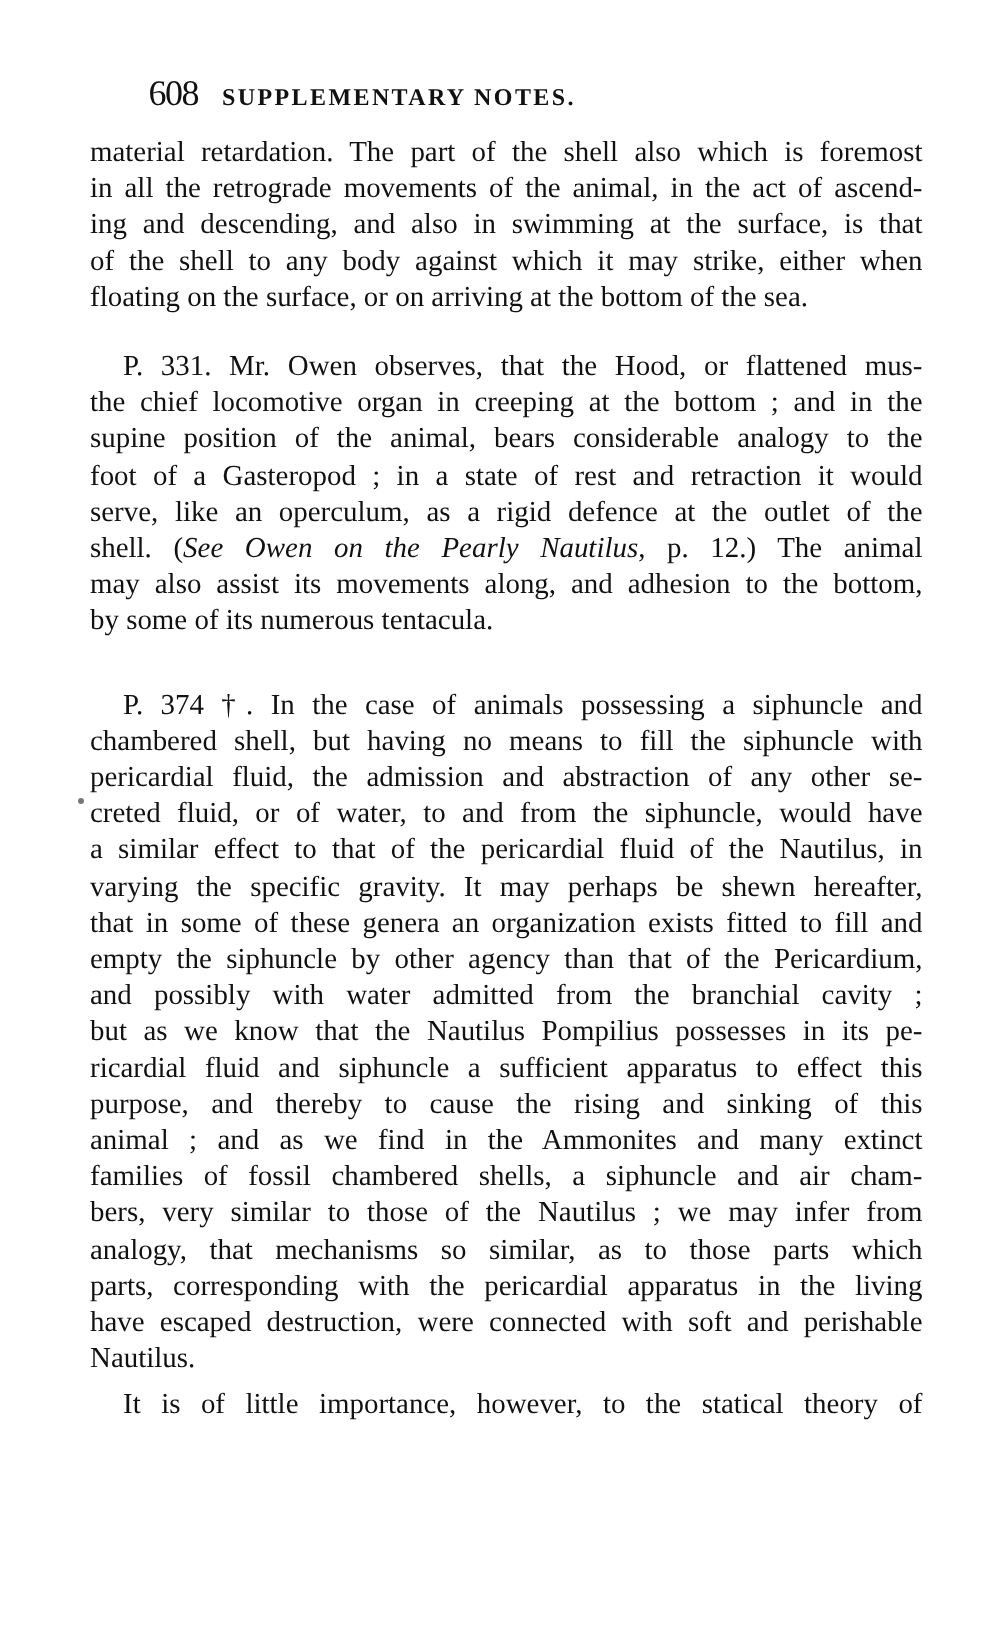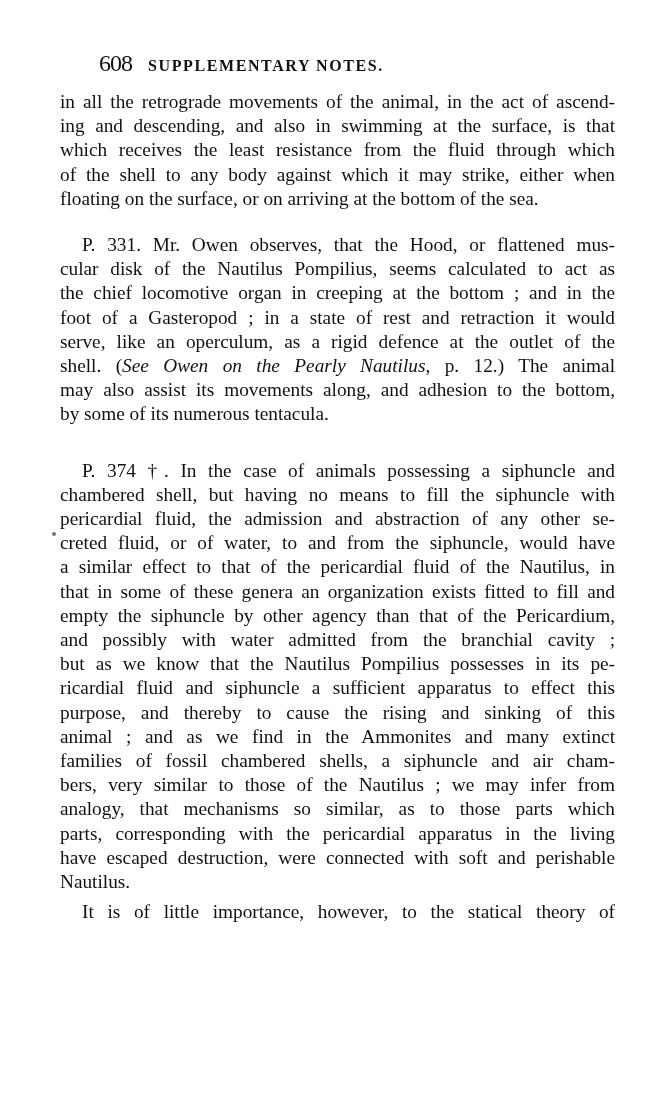--- a/index.html
+++ b/index.html
@@ -23,44 +23,45 @@
 </head>
 <body>
 
 <div class="page">
   <div class="running-head">
     <span class="page-number">608</span>
     <span class="head-title">SUPPLEMENTARY NOTES.</span>
   </div>
 
   <p class="para p1">
+    <span class="line">material retardation.   The part of the shell also which is foremost</span>
     <span class="line">in all the retrograde movements of the animal, in the act of ascend-</span>
     <span class="line">ing and descending, and also in swimming at the surface, is that</span>
-    <span class="line">which receives the least resistance from the fluid through which</span>
     <span class="line">of the shell to any body against which it may strike, either when</span>
     <span class="line last">floating on the surface, or on arriving at the bottom of the sea.</span>
   </p>
 
   <p class="para p2">
     <span class="line indent">P. 331.   Mr. Owen observes, that the Hood, or flattened mus-</span>
-    <span class="line">cular disk of the Nautilus Pompilius, seems calculated to act as</span>
     <span class="line">the chief locomotive organ in creeping at the bottom ;  and in the</span>
+    <span class="line">supine position of the animal, bears considerable analogy to the</span>
     <span class="line">foot of a Gasteropod ;  in a state of rest and retraction it would</span>
     <span class="line">serve, like an operculum, as a rigid defence at the outlet of the</span>
     <span class="line"><span>shell.  (</span><i>See Owen on the Pearly Nautilus</i><span>, p. 12.)   The animal</span></span>
     <span class="line">may also assist its movements along, and adhesion to the bottom,</span>
     <span class="line last">by some of its numerous tentacula.</span>
   </p>
 
   <p class="para p3">
     <span class="line indent">P. 374 †.   In the case of animals possessing a siphuncle and</span>
     <span class="line">chambered shell, but having no means to fill the siphuncle with</span>
     <span class="line">pericardial fluid, the admission and abstraction of any other se-</span>
     <span class="line">creted fluid, or of water, to and from the siphuncle, would have</span>
     <span class="line">a similar effect to that of the pericardial fluid of the Nautilus, in</span>
+    <span class="line">varying the specific gravity.   It may perhaps be shewn hereafter,</span>
     <span class="line">that in some of these genera an organization exists fitted to fill and</span>
     <span class="line">empty the siphuncle by other agency than that of the Pericardium,</span>
     <span class="line">and possibly with water admitted from the branchial cavity ;</span>
     <span class="line">but as we know that the Nautilus Pompilius possesses in its pe-</span>
     <span class="line">ricardial fluid and siphuncle a sufficient apparatus to effect this</span>
     <span class="line">purpose, and thereby to cause the rising and sinking of this</span>
     <span class="line">animal ;  and as we find in the Ammonites and many extinct</span>
     <span class="line">families of fossil chambered shells, a siphuncle and air cham-</span>
     <span class="line">bers, very similar to those of the Nautilus ;  we may infer from</span>
     <span class="line">analogy, that mechanisms so similar, as to those parts which</span>

